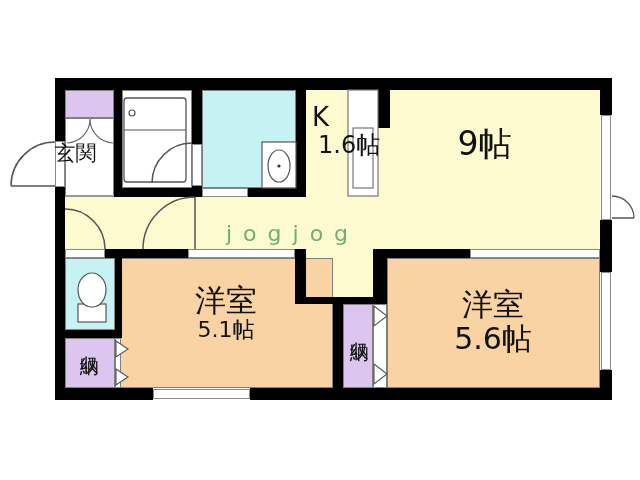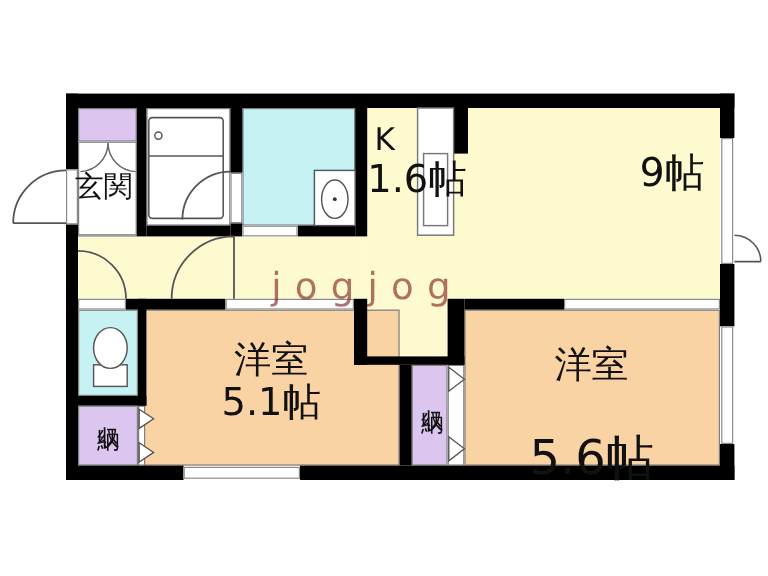--- a/index.html
+++ b/index.html
@@ -11,21 +11,21 @@
   .yellow{background:var(--room-yellow,#FDFACF);}
   .orange{background:var(--room-orange,#FAD5A5);}
   .cyan{background:var(--room-cyan,#C6F2F4);}
   .lavender{background:var(--room-lavender,#DCC6F0);}
   .white{background:#fff;}
   .open{position:absolute;background:#fff;border:1px solid #8a8a8a;box-sizing:border-box;}
   .lbl{position:absolute;color:#111;line-height:1.12;}
   .center{text-align:center;}
   svg.overlay{position:absolute;left:0;top:0;pointer-events:none;}
   .vtext{writing-mode:vertical-rl;text-orientation:upright;letter-spacing:2px;}
-  .wm{position:absolute;color:#7f1d1d;opacity:0.62;font-size:31px;letter-spacing:11px;}
+  .wm{position:absolute;color:#15803d;opacity:0.62;font-size:22px;letter-spacing:11px;}
   .thin{position:absolute;background:#999;}
 </style>
 </head>
 <body>
 
 <div id="plan">
 
   <div class="room yellow" style="left:306px;top:90px;width:294px;height:159px;"></div>
   <div class="room yellow" style="left:65px;top:197px;width:241px;height:52px;"></div>
   <div class="room yellow" style="left:306px;top:249px;width:67px;height:48px;"></div>
@@ -117,39 +117,39 @@
       <path d="M116,341 L128,349 L116,357 Z" fill="#fff" stroke="#555" stroke-width="1.1"></path>
       <path d="M116,369 L128,377 L116,385 Z" fill="#fff" stroke="#555" stroke-width="1.1"></path>
     </g>
 
     <g>
       <path d="M374,306 L387,316 L374,326 Z" fill="#fff" stroke="#555" stroke-width="1.1"></path>
       <path d="M374,364 L387,374 L374,384 Z" fill="#fff" stroke="#555" stroke-width="1.1"></path>
     </g>
   </svg>
 
-  <div class="lbl center" style="left:62px;top:142px;width:49px;font-size:24px;">玄関</div>
+  <div class="lbl center" style="left:51px;top:142px;width:49px;font-size:21px;">玄関</div>
 
   <div class="lbl" style="left:306px;top:103px;white-space:nowrap;">
     <div style="font-size:26px;padding-left:6px;">K</div>
-    <div style="font-size:32px;">1.6帖</div>
+    <div style="font-size:24px;padding-left:12px;">1.6帖</div>
   </div>
 
   <div class="lbl center" style="left:382px;top:126px;width:205px;">
-    <div style="font-size:33px;text-align:right;">9帖</div>
+    <div style="font-size:33px;">9帖</div>
   </div>
 
   <div class="lbl center" style="left:122px;top:283px;width:208px;">
     <div style="font-size:31px;">洋室</div>
-    <div style="font-size:32px;">5.1帖</div>
+    <div style="font-size:22px;">5.1帖</div>
   </div>
 
   <div class="lbl center" style="left:388px;top:287px;width:210px;">
     <div style="font-size:31px;">洋室</div>
-    <div style="font-size:40px;margin-top:38px;">5.6帖</div>
+    <div style="font-size:30px;">5.6帖</div>
   </div>
 
   <div class="lbl vtext" style="left:79px;top:340px;height:50px;font-size:19px;">収納</div>
   <div class="lbl vtext" style="left:349px;top:326px;height:52px;font-size:19px;">収納</div>
 
   <div class="wm" style="left:226px;top:221px;">jogjog</div>
 
 </div>
 
 </body></html>

